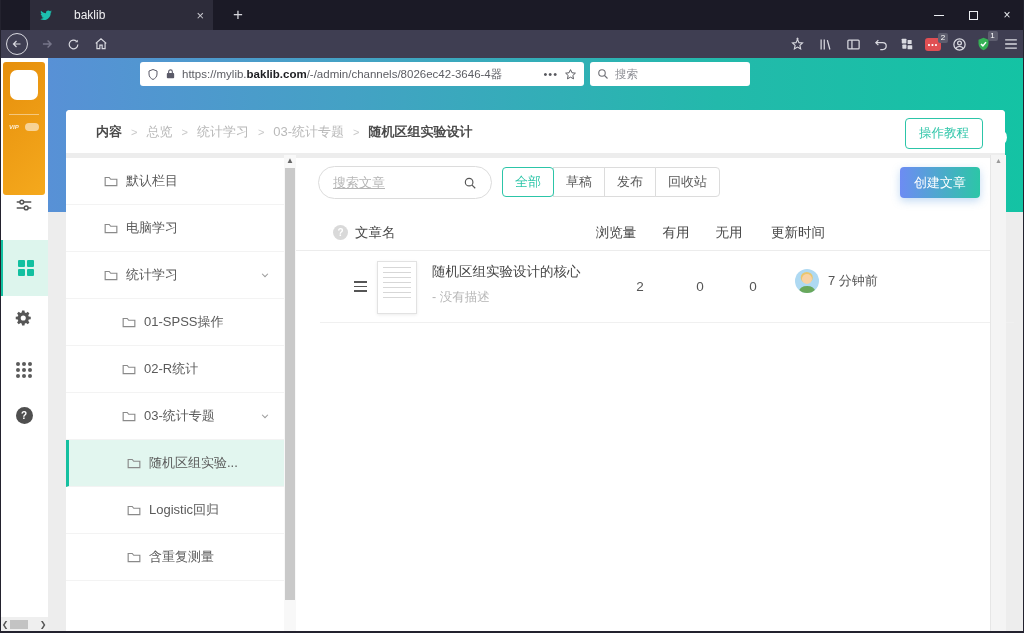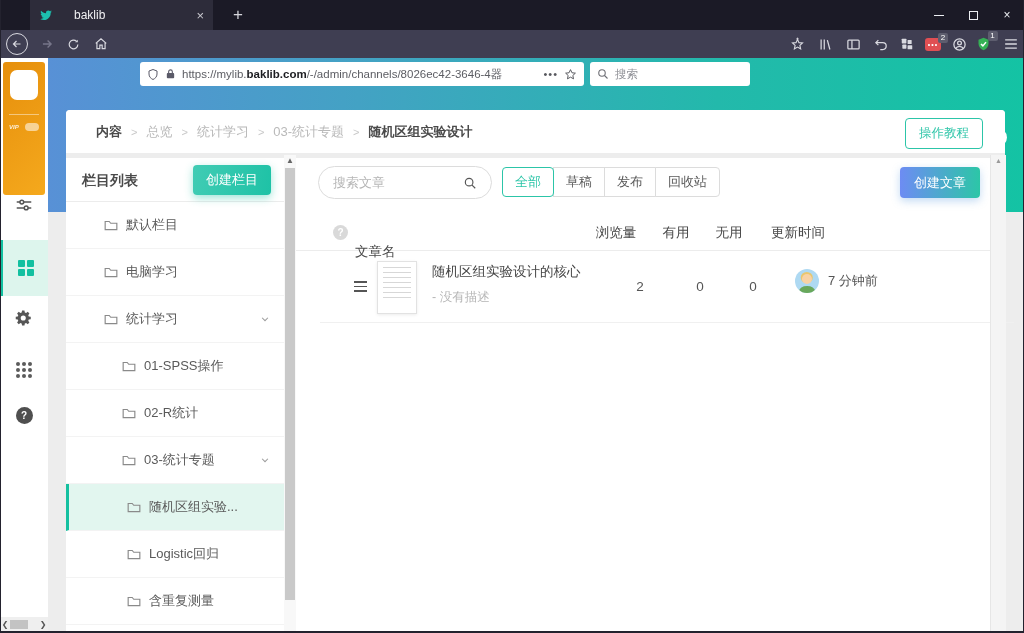--- a/index.html
+++ b/index.html
@@ -99,36 +99,36 @@
   .folder-ic { color:#8a8a8a; flex:0 0 auto; display:flex; }
 
   
   .vscroll { position:absolute; left:284px; top:155px; width:12px; height:478px; background:#f8f8f8; z-index:6; }
   .vscroll-up { position:absolute; top:1px; left:0; width:12px; text-align:center; color:#666; font-size:8px; }
   .vscroll-thumb { position:absolute; top:13px; left:1px; width:10px; height:432px; background:#c9c9c9; }
 
   
   .main-panel { position:absolute; left:296px; top:158px; width:694px; height:475px; background:#fff; z-index:5; }
   .art-search { position:absolute; left:22px; top:8px; width:174px; height:33px; border:1px solid #dcdcdc; border-radius:17px;
-                display:flex; align-items:center; padding:0 14px; color:#b5b5b5; font-size:13px; background:#fff; }
+                display:flex; align-items:center; padding:0 14px; color:#b5b5b5; font-size:13px; background:#fff;text-decoration:underline; }
   .art-search .ph { flex:1; }
   .filters { position:absolute; left:207px; top:9px; display:flex; }
   .filter-btn { height:30px; padding:0 12px; background:#fff; border:1px solid #dcdcdc; color:#5a5a5a; font-size:13px;
                 margin-left:-1px; display:flex; align-items:center; }
   .filter-btn:first-child { border-radius:4px; }
   .filter-btn:last-child { border-radius:0 4px 4px 0; }
   .filter-btn.active { border:1px solid #2cc5a8; color:#2cc5a8; z-index:2; border-radius:4px; }
   .create-art-btn { position:absolute; right:10px; top:9px; height:31px; padding:5px 14px; border:none; border-radius:4px;
                     background:linear-gradient(90deg,#6d8cf3,#2cc6a7); color:#fff; font-size:13px;
                     box-shadow:0 3px 8px rgba(80,150,220,.35); }
   .tbl-head { position:absolute; left:0; top:57px; width:100%; height:36px; border-bottom:1px solid #ececec;
               font-size:13.5px; color:#4a4a4a; }
   .tbl-head .qmark { position:absolute; left:37px; top:10px; width:15px; height:15px; border-radius:50%; background:#d9d9d9;
                      color:#fff; font-size:10px; font-weight:bold; display:flex; align-items:center; justify-content:center; }
-  .th-name  { position:absolute; left:59px;  top:9px;margin-top:19px; }
+  .th-name  { position:absolute; left:59px;  top:9px; }
   .col-views   { position:absolute; left:290px; width:60px; text-align:center; top:9px; }
   .col-useful  { position:absolute; left:355px; width:50px; text-align:center; top:9px; }
   .col-useless { position:absolute; left:408px; width:50px; text-align:center; top:9px; }
   .col-time    { position:absolute; left:475px; width:205px; top:9px; }
   .art-row { position:absolute; left:0; top:93px; width:100%; height:72px; border-bottom:1px solid #f0f0f0;margin-left:24px; }
   .drag-handle { position:absolute; left:34px; top:30px; width:13px; display:flex; flex-direction:column; gap:3px; }
   .drag-handle span { height:1.6px; background:#555; display:block; }
   .thumb { position:absolute; left:57px; top:10px; width:40px; height:53px; background:#fff; border:1px solid #e2e2e2;
            box-shadow:0 1px 3px rgba(0,0,0,.08); padding:5px 5px; }
   .thumb-lines { width:100%; height:34px;
@@ -397,24 +397,20 @@
       <span class="help-circ">?</span>
     </div>
     <div class="hscroll">
       <span class="hscroll-arrow">❮</span>
       <span class="hscroll-thumb"></span>
       <span class="hscroll-arrow" style="margin-left:auto;">❯</span>
     </div>
   </div>
 
   <div class="chan-panel">
-    <div class="chan-head">
-      <span class="chan-title">栏目列表</span>
-      <button class="create-chan-btn">创建栏目</button>
-    </div>
     <div class="chan-item lv0">
       <span class="folder-ic">
           <svg width="14" height="12" viewBox="0 0 24 20" fill="none" stroke="currentColor" stroke-width="2">
             <path d="M2 4h7l2.5 3H22v11H2z"></path>
           </svg>
         </span>
       <span>默认栏目</span>
     </div>
     <div class="chan-item lv0">
       <span class="folder-ic">

